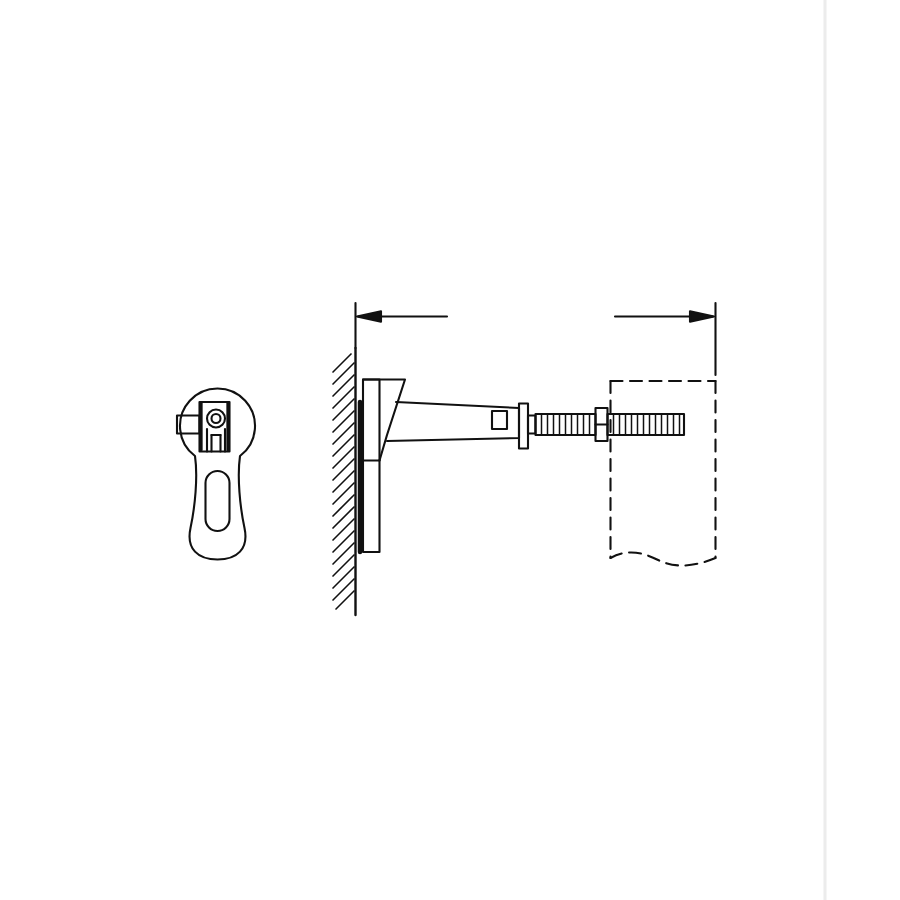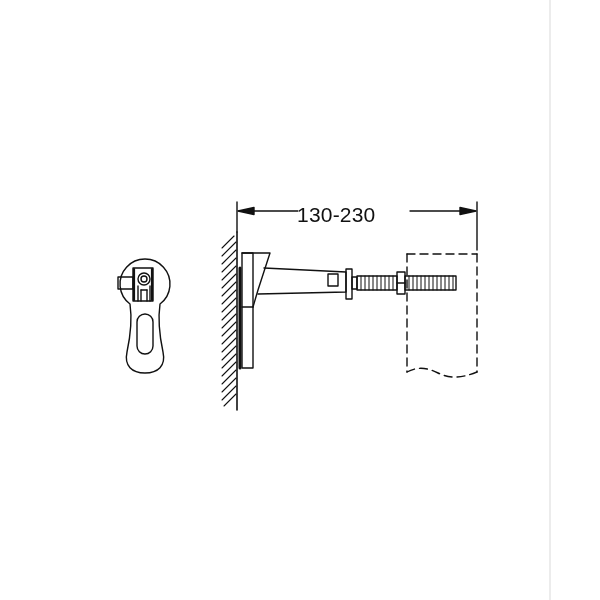--- a/index.html
+++ b/index.html
@@ -132,14 +132,13 @@
 
       <g stroke-dasharray="8 5">
         <line x1="407" y1="254" x2="477" y2="254"></line>
         <line x1="407" y1="254" x2="407" y2="372"></line>
         <line x1="477" y1="254" x2="477" y2="372"></line>
         <path d="M407 372 C418 366 428 368 438 373 C450 379 462 378 477 372"></path>
       </g>
     </g>
   </svg>
 
-  <div class="dim-label">130-230</div>
 </div>
 
 </body></html>

